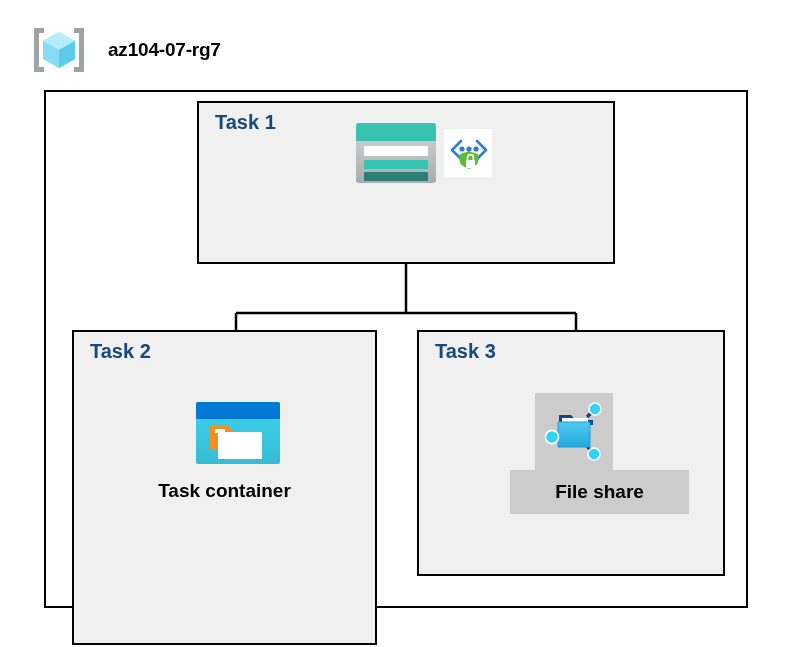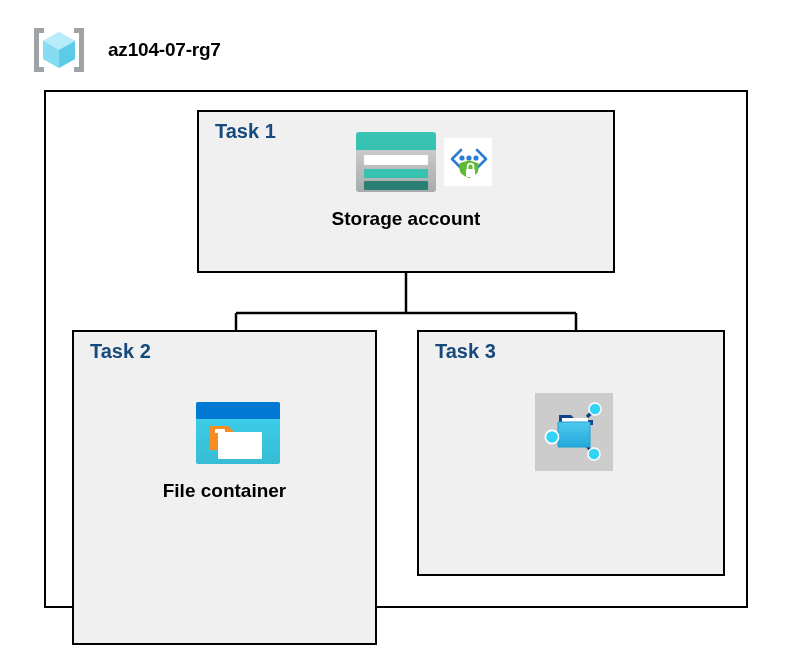--- a/index.html
+++ b/index.html
@@ -47,21 +47,21 @@
     box-sizing: border-box;
   }
 
   
   .task-box {
     position: absolute;
     background: #f0f0f0;
     border: 2px solid #000000;
     box-sizing: border-box;
   }
-  #task1-box { left: 197px; top: 110px; width: 418px; height: 163px; padding-left: 36px; }
+  #task1-box { left: 197px; top: 101px; width: 418px; height: 163px; padding-left: 36px; }
   #task2-box { left: 72px;  top: 330px; width: 305px; height: 315px; }
   #task3-box { left: 417px; top: 330px; width: 308px; height: 246px; }
 
   .task-label {
     position: absolute;
     left: 16px;
     top: 8px;
     font-size: 20px;
     font-weight: bold;
     color: #16497c;
@@ -162,21 +162,20 @@
       <path d="M33 12 L42 21 L33 30" stroke="#2b7cd3" stroke-width="2.6" fill="none" stroke-linecap="round" stroke-linejoin="round"></path>
       <circle cx="18" cy="20" r="2.6" fill="#2b7cd3"></circle>
       <circle cx="25" cy="20" r="2.6" fill="#2b7cd3"></circle>
       <circle cx="32" cy="20" r="2.6" fill="#2b7cd3"></circle>
       <path d="M25 22 L37 26 L37 34 Q37 41 25 45 Q13 41 13 34 L13 26 Z" transform="translate(0,-2) scale(0.78) translate(7,9)" fill="#5ebb33"></path>
       <rect x="22" y="31" width="9" height="8" rx="1.2" fill="#ffffff"></rect>
       <path d="M23.6 31 v-2.4 a2.9 2.9 0 0 1 5.8 0 V31" stroke="#ffffff" stroke-width="1.7" fill="none"></path>
     </svg>
   </div>
 
-  <div class="node-label" id="storage-label">Storage account</div>
 </div>
 
 <div class="task-box" id="task2-box">
   <div class="task-label">Task 2</div>
 
   <div class="icon-wrap" id="blob-icon-wrap">
     <svg width="84" height="62" viewBox="0 0 84 62">
       <defs>
         <linearGradient id="blobBody" x1="0" y1="0" x2="0" y2="1">
           <stop offset="0%" stop-color="#3ed3f0"></stop>
@@ -185,21 +184,21 @@
       </defs>
       <rect x="0" y="0" width="84" height="62" rx="2" fill="url(#blobBody)"></rect>
       <rect x="0" y="0" width="84" height="17" rx="2" fill="#0078d4"></rect>
       <rect x="0" y="12" width="84" height="5" fill="#0078d4"></rect>
       <path d="M14 24 H32 L38 30 H30 V48 H14 Z" fill="#f78d1e"></path>
       <rect x="19" y="27" width="10" height="4" rx="0.8" fill="#ffffff"></rect>
       <rect x="22" y="30" width="44" height="27" fill="#ffffff"></rect>
     </svg>
   </div>
 
-  <div class="node-label" id="blob-label">File container</div>
+  <div class="node-label" id="blob-label">Task container</div>
 </div>
 
 <div class="task-box" id="task3-box">
   <div class="task-label">Task 3</div>
 
   <div class="icon-wrap" id="fileshare-icon-wrap">
     <svg width="62" height="62" viewBox="0 0 62 62">
       <defs>
         <linearGradient id="fsFolder" x1="0" y1="0" x2="0" y2="1">
           <stop offset="0%" stop-color="#50c9ef"></stop>
@@ -216,13 +215,14 @@
       <path d="M19 17 H45 V26 H19 Z" fill="#ffffff"></path>
 
       <path d="M15 21 H47 V46 H15 Z" fill="url(#fsFolder)" stroke="#1f9ed0" stroke-width="1"></path>
 
       <circle cx="52" cy="8" r="6" fill="#32d4f5" stroke="#ffffff" stroke-width="1.6"></circle>
       <circle cx="9" cy="36" r="6.6" fill="#32d4f5" stroke="#ffffff" stroke-width="1.6"></circle>
       <circle cx="51" cy="53" r="6" fill="#32d4f5" stroke="#ffffff" stroke-width="1.6"></circle>
     </svg>
   </div>
 
+  <div class="node-label" id="fileshare-label">File share</div>
 </div>
 
 </body></html>

